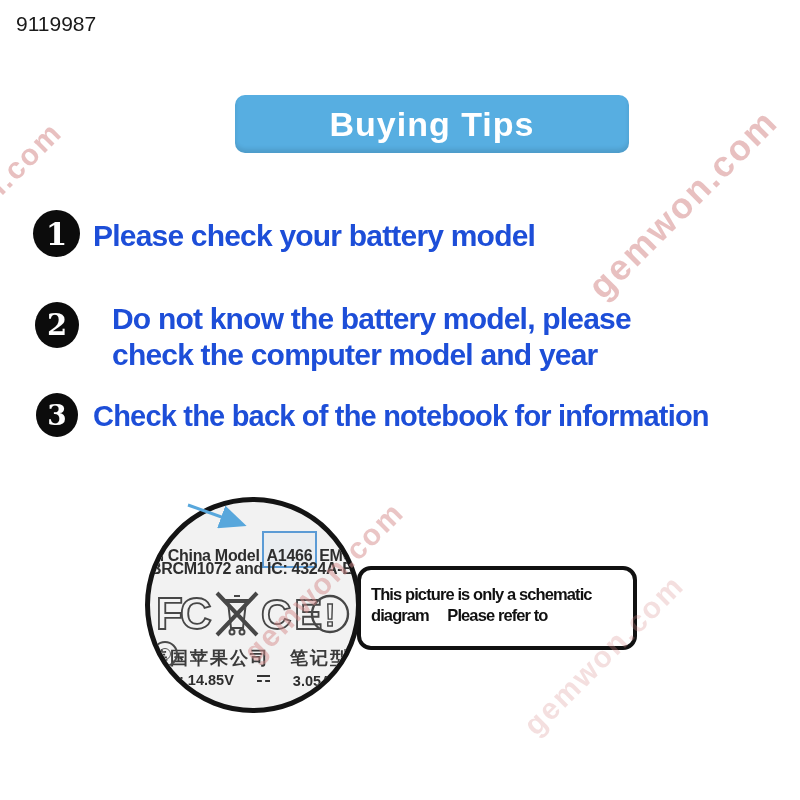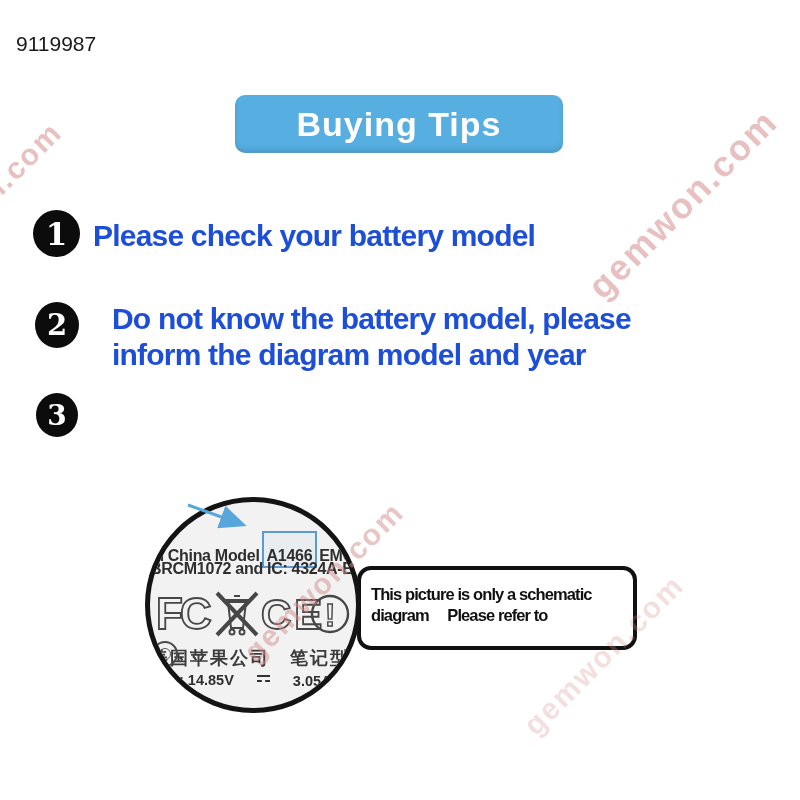--- a/index.html
+++ b/index.html
@@ -2,24 +2,24 @@
 <html><head>
 <meta charset="utf-8">
 <style>
   html,body { margin:0; padding:0; background:#ffffff; }
   #page {
     position:relative; width:800px; height:800px; background:#ffffff;
     overflow:hidden; font-family:"Liberation Sans", sans-serif;
   }
   .abs { position:absolute; }
 
-  .sku { left:16px; top:12px; font-size:21px; color:#1a1a1a;margin-top:20px; }
+  .sku { left:16px; top:12px; font-size:21px; color:#1a1a1a; }
 
   .banner {
-    left:235px; top:95px; width:328px; height:58px;
+    left:235px; top:95px; width:394px; height:58px;
     background:#57aee1; border-radius:10px;
     color:#ffffff; font-size:34px; font-weight:bold; letter-spacing:1px;
     display:flex; align-items:center; justify-content:center;
     box-shadow: inset 0 -4px 4px rgba(0,0,0,0.10);
   }
 
   .badge {
     position:absolute; background:#0c0c0c; border-radius:50%;
     color:#ffffff; font-weight:bold; font-family:"DejaVu Serif", serif;
     display:flex; align-items:center; justify-content:center;
@@ -103,25 +103,28 @@
   </div>
   <div class="tip-text" id="tip1">
     <div>Please check your battery model</div>
   </div>
 
   <div class="badge" id="badge2">
     <span>2</span>
   </div>
   <div class="tip-text" id="tip2">
     <div>Do not know the battery model, please</div>
-    <div>inform the diagram model and year</div>
+    <div>check the computer model and year</div>
   </div>
 
   <div class="badge" id="badge3">
     <span>3</span>
+  </div>
+  <div class="tip-text" id="tip3">
+    <div>Check the back of the notebook for information</div>
   </div>
 
   <div class="abs callout">
     <div class="callout-line">This picture is only a schematic</div>
     <div class="callout-line">diagram     Please refer to</div>
   </div>
 
   <div class="abs circle">
     <div class="label-line" id="lbl1">
       <span>in China  Model</span><span class="model-box"><span>A1466</span></span><span>EMC 2632</span>

